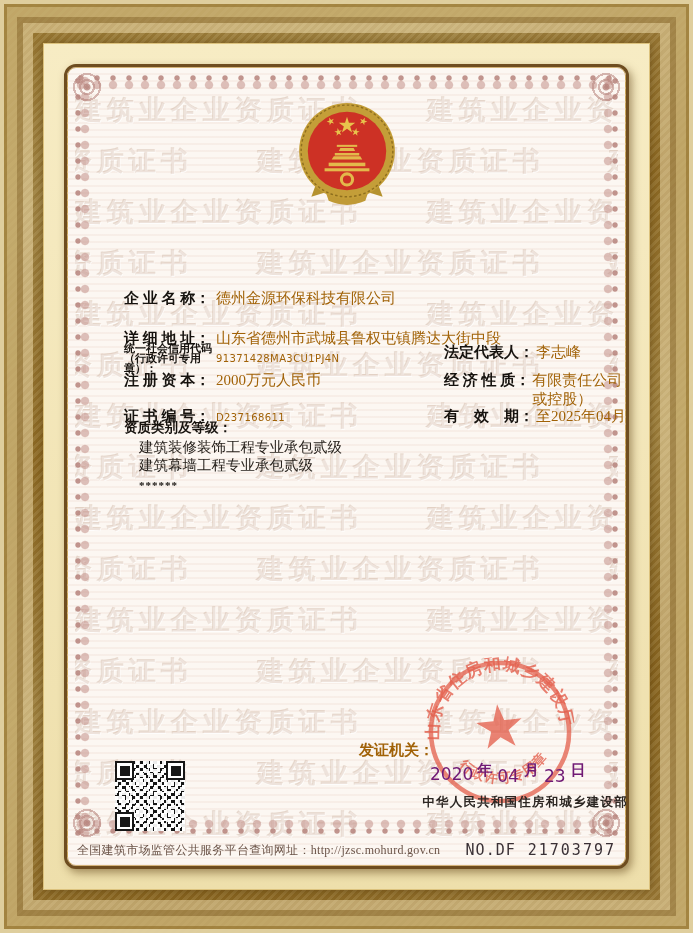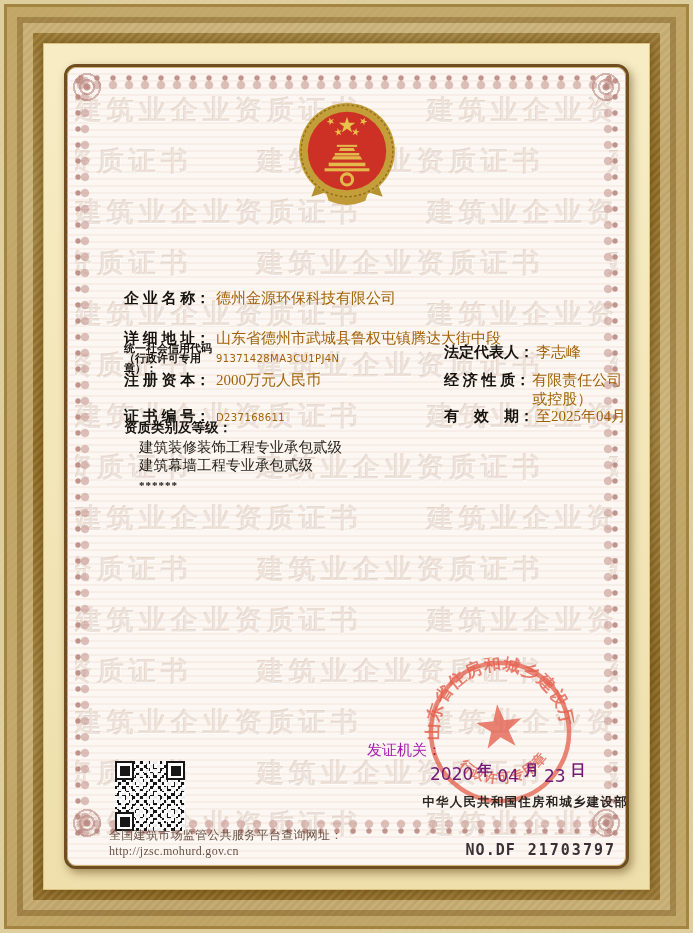--- a/index.html
+++ b/index.html
@@ -76,45 +76,45 @@
   .flabel-small{display:inline-block;width:92px;font-weight:bold;font-size:11px;line-height:10px;
       color:#16120e;vertical-align:middle;}
   .rcell{position:absolute;left:272px;top:0;white-space:nowrap;padding-left:48px;}
   .rcell .flabel{width:auto;margin-right:2px;}
   .wrapval{display:inline-block;width:194px;white-space:normal;line-height:19px;vertical-align:top;}
 
   .quals-label{left:57px;top:352px;font-size:13.5px;font-weight:bold;color:#16120e;}
   .quals{left:72px;top:371px;font-size:14.5px;line-height:18px;color:#211c17;}
   .stars-line{font-size:11px;letter-spacing:1px;font-weight:bold;margin-top:2px;color:#16120e;}
 
-  .issuer-label{left:300px;top:674px;font-size:15px;font-weight:normal;color:#a21caf;}
+  .issuer-label{left:292px;top:674px;font-size:15px;font-weight:bold;color:#a16207;}
   .seal{left:358px;top:590px;width:150px;height:150px;transform:rotate(-6deg);
         mix-blend-mode:multiply;opacity:.88;}
   .date-row{left:363px;top:697px;white-space:nowrap;font-size:17px;
         font-family:"DejaVu Sans","Liberation Sans",sans-serif;color:#701a75;}
   .date-row .u{position:relative;top:-5px;font-family:"Liberation Serif","DejaVu Serif",serif;
         font-weight:bold;font-size:15px;margin:0 4px;}
   .date-row .n2{position:relative;top:2px;margin:0 1px;}
   .made-by{left:312px;top:727px;width:306px;text-align:center;font-size:12.5px;font-weight:bold;
         letter-spacing:1.2px;color:#2c2622;}
 
   .qr{left:48px;top:694px;width:70px;height:70px;background:#fff;}
   .qr::before{content:'';position:absolute;inset:0;
       background:repeating-conic-gradient(#161616 0 25%,transparent 0 50%) 0 0/7px 7px;}
   .qr::after{content:'';position:absolute;inset:0;
       background:repeating-conic-gradient(#ffffff 0 25%,transparent 0 50%) 2px 3px/9px 9px;opacity:.92;}
   .qf{position:absolute;width:15px;height:15px;border:2.5px solid #161616;background:#fff;z-index:2;}
   .qf::after{content:'';position:absolute;inset:2.5px;background:#161616;}
   .qf-tl{top:0;left:0;} .qf-tr{top:0;right:0;} .qf-bl{bottom:0;left:0;}
 
   .footer{position:absolute;left:10px;right:10px;bottom:7px;display:flex;
-        justify-content:space-between;align-items:flex-end;z-index:3;margin-left:32px;}
+        justify-content:space-between;align-items:flex-end;z-index:3;}
   .url{font-size:12px;color:#6a5347;letter-spacing:.3px;}
   .serial{font-family:"DejaVu Sans Mono","Liberation Mono",monospace;font-size:15px;
-        letter-spacing:2px;color:#3a3136;font-weight:bold;}
+        letter-spacing:2px;color:#3a3136;font-weight:normal;}
   .serial .pfx{margin-right:12px;letter-spacing:1px;}
 </style>
 </head>
 <body>
 
 <svg width="0" height="0" style="position:absolute" aria-hidden="true">
   <defs>
     <polygon id="star5" points="0,-1 0.2245,-0.309 0.951,-0.309 0.363,0.118 0.588,0.809 0,0.382 -0.588,0.809 -0.363,0.118 -0.951,-0.309 -0.2245,-0.309"></polygon>
   </defs>
 </svg>

